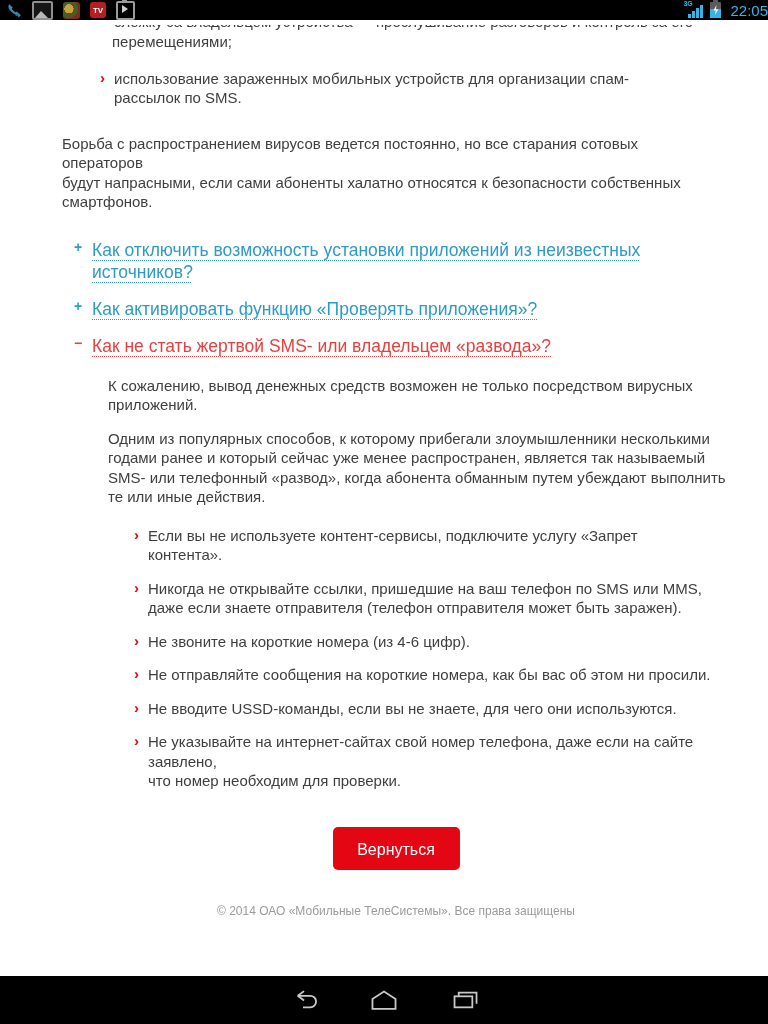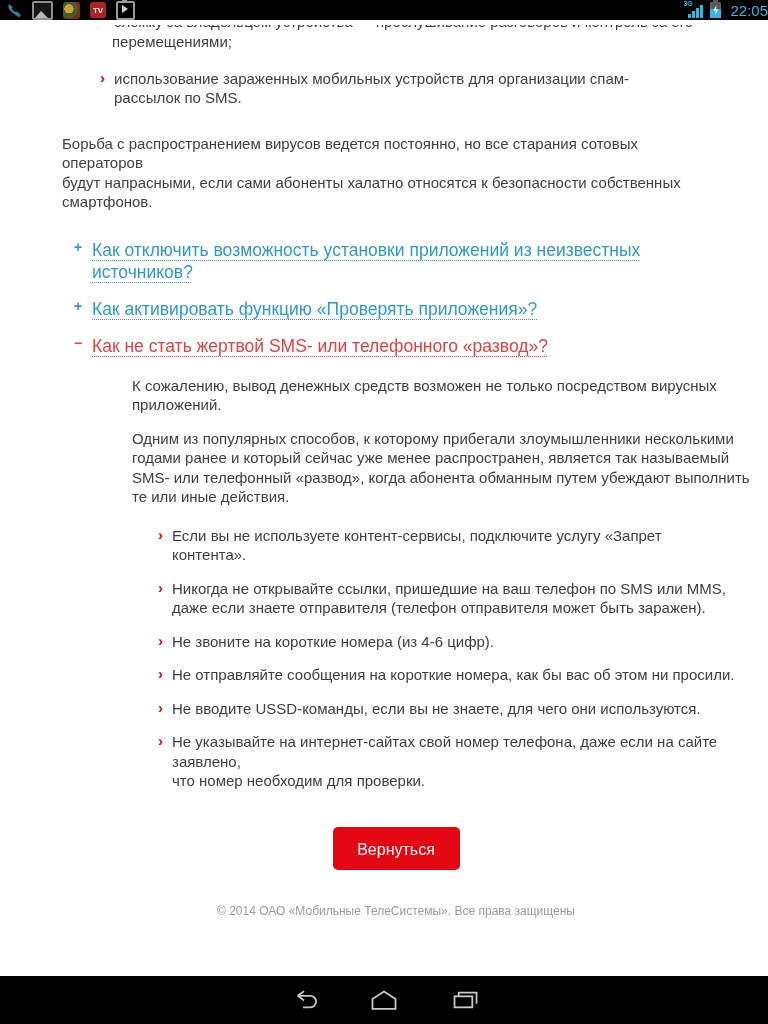--- a/index.html
+++ b/index.html
@@ -57,21 +57,21 @@
   .intro{margin:26px 38px 0 50px;width:640px;white-space:pre-line;}
 
   .accordion{margin:27px 0 0 38px;}
   .acc-item{position:relative;padding-left:42px;margin-bottom:15px;width:620px;
     font-size:17.5px;line-height:22px;cursor:pointer;}
   .acc-marker{position:absolute;left:24px;top:-3px;font-size:14px;font-weight:bold;text-decoration:none;display:inline-block;}
   .acc-label{text-decoration:underline dotted;text-underline-offset:4px;text-decoration-thickness:1px;}
   .acc-blue{color:#2d9bc7;}
   .acc-red{color:#e8403f;}
 
-  .expanded{margin-left:120px;margin-top:19px;width:618px;}
+  .expanded{margin-left:96px;margin-top:19px;width:618px;}
   .expanded p{margin:0 0 14px 0;}
   .rules{margin-top:19px;}
   .rule{display:flex;margin-bottom:14px;padding-left:26px;width:578px;}
   .rule .txt{white-space:pre-line;}
 
   .btn-row{text-align:center;margin-top:36px;}
   .back-btn{display:inline-block;background:#e30613;color:#fff;border:none;border-radius:5px;
     width:127px;height:43px;font-size:16px;font-family:"Liberation Sans",sans-serif;
     line-height:43px;text-align:center;cursor:pointer;}
   .footer{margin-top:32px;text-align:center;color:#9b9b9b;font-size:12px;}
@@ -131,21 +131,21 @@
     <div class="acc-item acc-blue">
       <span class="acc-marker">+</span>
       <span class="acc-label">Как отключить возможность установки приложений из неизвестных источников?</span>
     </div>
     <div class="acc-item acc-blue">
       <span class="acc-marker">+</span>
       <span class="acc-label">Как активировать функцию «Проверять приложения»?</span>
     </div>
     <div class="acc-item acc-red">
       <span class="acc-marker">−</span>
-      <span class="acc-label">Как не стать жертвой SMS- или телефонного «развод»?</span>
+      <span class="acc-label">Как не стать жертвой SMS- или владельцем «развода»?</span>
     </div>
   </div>
 
   <div class="expanded">
     <p>К сожалению, вывод денежных средств возможен не только посредством вирусных приложений.</p>
     <p>Одним из популярных способов, к которому прибегали злоумышленники несколькими годами ранее и который сейчас уже менее распространен, является так называемый SMS- или телефонный «развод», когда абонента обманным путем убеждают выполнить те или иные действия.</p>
 
     <div class="rules">
       <div class="rule">
         <span class="chev">›</span>

